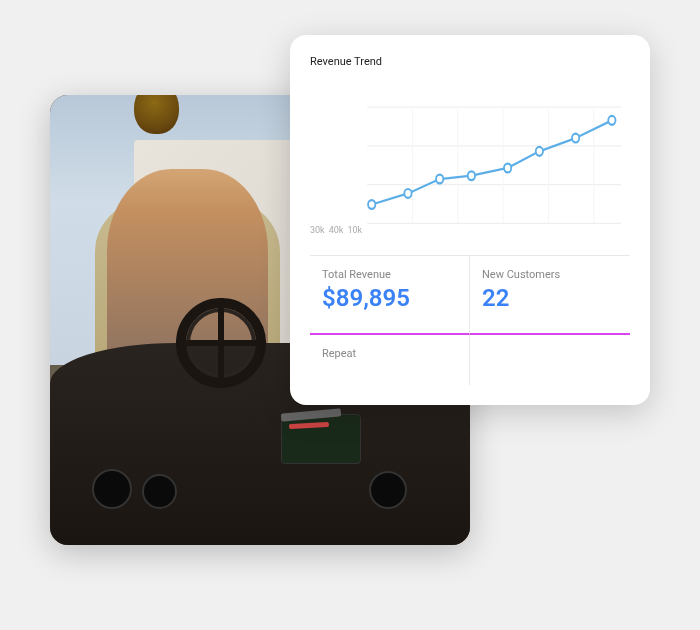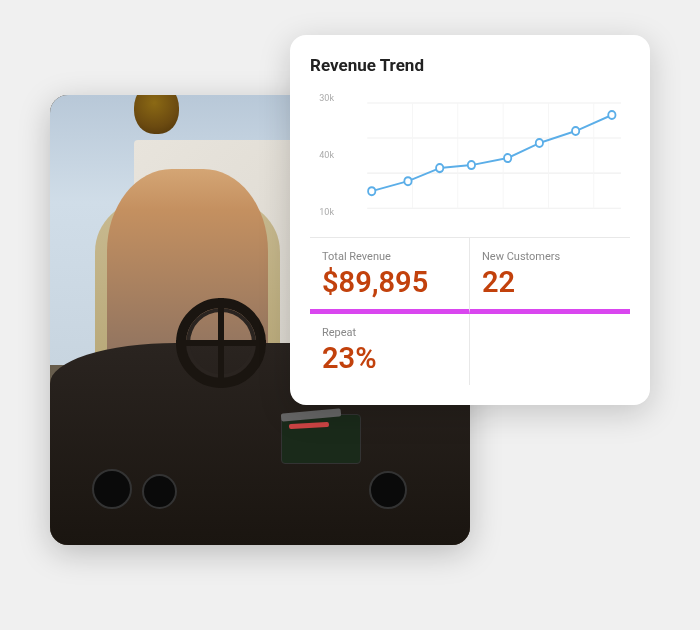--- a/index.html
+++ b/index.html
@@ -214,24 +214,24 @@
       height: 370px;
       background: white;
       border-radius: 16px;
       box-shadow: 0 8px 32px rgba(0,0,0,0.18);
       padding: 20px;
       display: flex;
       flex-direction: column;
     }
 
     .card-title {
-      font-size: 17px;
-      font-weight: 700;
+      font-size: 11px;
+      font-weight: 400;
       color: #222;
-      margin-bottom: 18px;
+      margin-bottom: 28px;
     }
 
     
     .chart-area {
       position: relative;
       height: 160px;
       border-bottom: 1px solid #e8e8e8;
       margin-bottom: 0;
       padding-bottom: 4px;
     }
@@ -244,48 +244,47 @@
     
     .stats-grid {
       display: grid;
       grid-template-columns: 1fr 1fr;
       flex: 1;
     }
 
     .stat-cell {
       padding: 12px 12px 10px 12px;
       border-right: 1px solid #e8e8e8;
-      border-bottom: 5px solid #d946ef;
+      border-bottom: 2px solid #d946ef;
     }
 
     .stat-cell:nth-child(2) { border-right: none; }
     .stat-cell:nth-child(3) { border-right: 1px solid #e8e8e8; border-bottom: none; }
     .stat-cell:nth-child(4) { border-right: none; border-bottom: none; }
 
     .stat-label {
       font-size: 11px;
       color: #888;
       margin-bottom: 4px;
     }
 
     .stat-value {
-      font-size: 29px;
+      font-size: 24px;
       font-weight: 600;
-      color: #c2410c;
+      color: #3b82f6;
       line-height: 1.1;
     }
 
     .y-axis-labels {
       position: absolute;
       left: 0;
       top: 0;
       bottom: 20px;
       width: 28px;
       display: flex;
-      flex-direction: column;
       justify-content: space-between;
       align-items: flex-end;
     }
 
     .y-label {
       font-size: 9px;
       color: #aaa;
       padding-right: 4px;
     }
   </style>
@@ -365,18 +364,17 @@
       <div class="stat-cell">
         <div class="stat-label">Total Revenue</div>
         <div class="stat-value">$89,895</div>
       </div>
       <div class="stat-cell">
         <div class="stat-label">New Customers</div>
         <div class="stat-value">22</div>
       </div>
       <div class="stat-cell">
         <div class="stat-label">Repeat</div>
-        <div class="stat-value">23%</div>
       </div>
     </div>
   </div>
 
 </div>
 
 </body></html>

